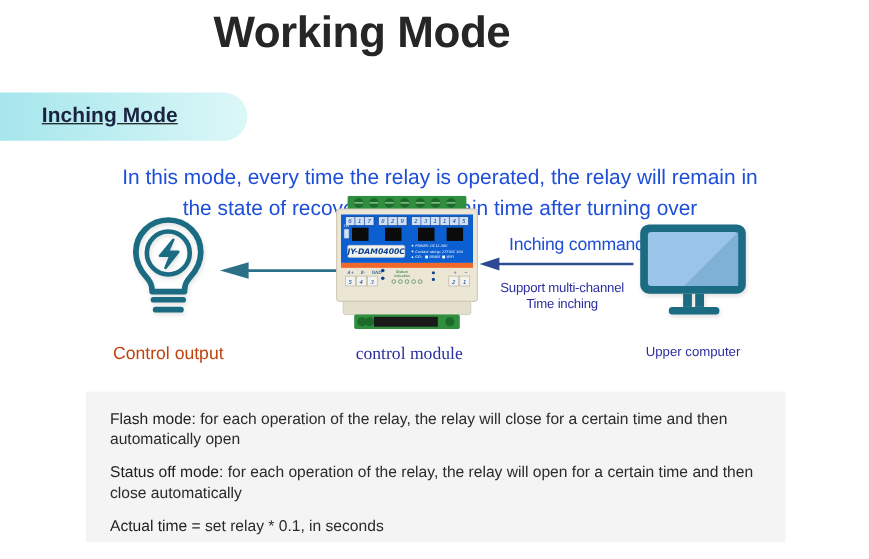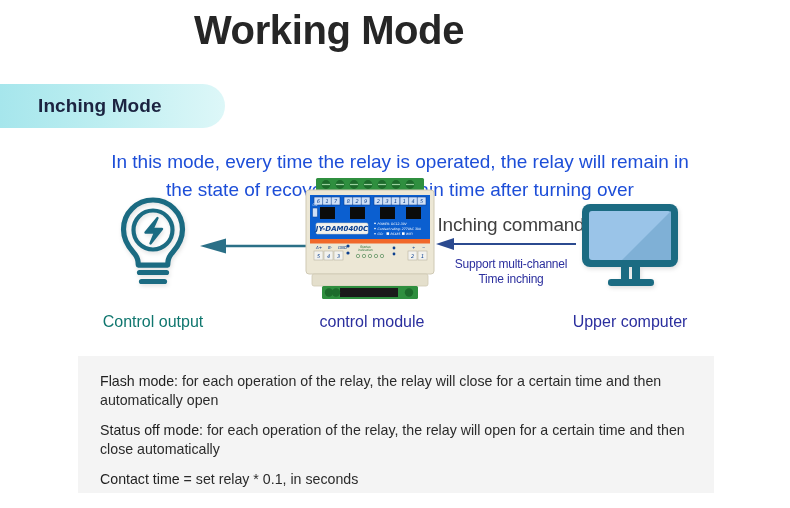--- a/index.html
+++ b/index.html
@@ -31,20 +31,21 @@
 
   
   .mode-badge {
     position: absolute;
     left: 0; top: 84px;
     width: 225px; height: 44px;
     border-radius: 0 22px 22px 0;
     background: linear-gradient(90deg, #a6e6ec 0%, #bdeef1 45%, #ddf7f8 100%);
     display: flex;
     align-items: center;
+    text-decoration: underline;
   }
   .mode-badge-label {
     margin-left: 38px;
     font-size: 19px;
     font-weight: bold;
     color: #1b2340;
     letter-spacing: 0.1px;
   }
 
   
@@ -68,21 +69,21 @@
     width: 82px; height: 96px;
   }
   .bulb-wrap svg { display: block; filter: drop-shadow(1px 2px 2px rgba(0,0,0,0.12)); }
 
   .label-control-output {
     position: absolute;
     left: 58px; top: 135px;
     width: 190px;
     text-align: center;
     font-size: 16px;
-    color: #0f766e;
+    color: #c2410c;
   }
 
   
   .arrow-left {
     position: absolute;
     left: 200px; top: 59px;
     width: 108px; height: 18px;
   }
 
   
@@ -93,32 +94,33 @@
   }
   .module svg { display: block; }
 
   .label-control-module {
     position: absolute;
     left: 284px; top: 135px;
     width: 176px;
     text-align: center;
     font-size: 16px;
     color: #2b2f9e;
+    font-family: Liberation Serif, serif;
   }
 
   
   .cmd-block {
     position: absolute;
     left: 436px; top: 36px;
     width: 150px;
   }
   .cmd-title {
-    font-size: 19px;
-    color: #404040;
-    text-align: center;
+    font-size: 16px;
+    color: #1d4ed8;
+    text-align: right;
     white-space: nowrap;
     letter-spacing: -0.2px;
   }
   .arrow-right {
     margin-top: 1px;
     width: 140px; height: 14px;
   }
   .cmd-lines {
     margin-top: 2px;
     font-size: 12px;
@@ -135,21 +137,21 @@
     left: 578px; top: 22px;
     width: 104px; height: 90px;
   }
   .monitor-wrap svg { display: block; filter: drop-shadow(1px 2px 2px rgba(0,0,0,0.13)); }
 
   .label-upper-computer {
     position: absolute;
     left: 540px; top: 135px;
     width: 180px;
     text-align: center;
-    font-size: 16px;
+    font-size: 12px;
     color: #2b2f9e;
   }
 
   
   .notes-box {
     position: absolute;
     left: 78px; top: 356px;
     width: 636px; height: 137px;
     background: #f4f4f4;
     padding: 16px 22px 0 22px;
@@ -366,17 +368,17 @@
   </div>
 
   <div class="notes-box">
     <div class="note">
       <b>Flash mode:</b><span> for each operation of the relay, the relay will close for a certain time and then automatically open</span>
     </div>
     <div class="note">
       <b>Status off mode:</b><span> for each operation of the relay, the relay will open for a certain time and then close automatically</span>
     </div>
     <div class="note">
-      <b>Contact time</b><span> = set relay * 0.1, in seconds</span>
+      <b>Actual time</b><span> = set relay * 0.1, in seconds</span>
     </div>
   </div>
 
 </div>
 
 </body></html>

